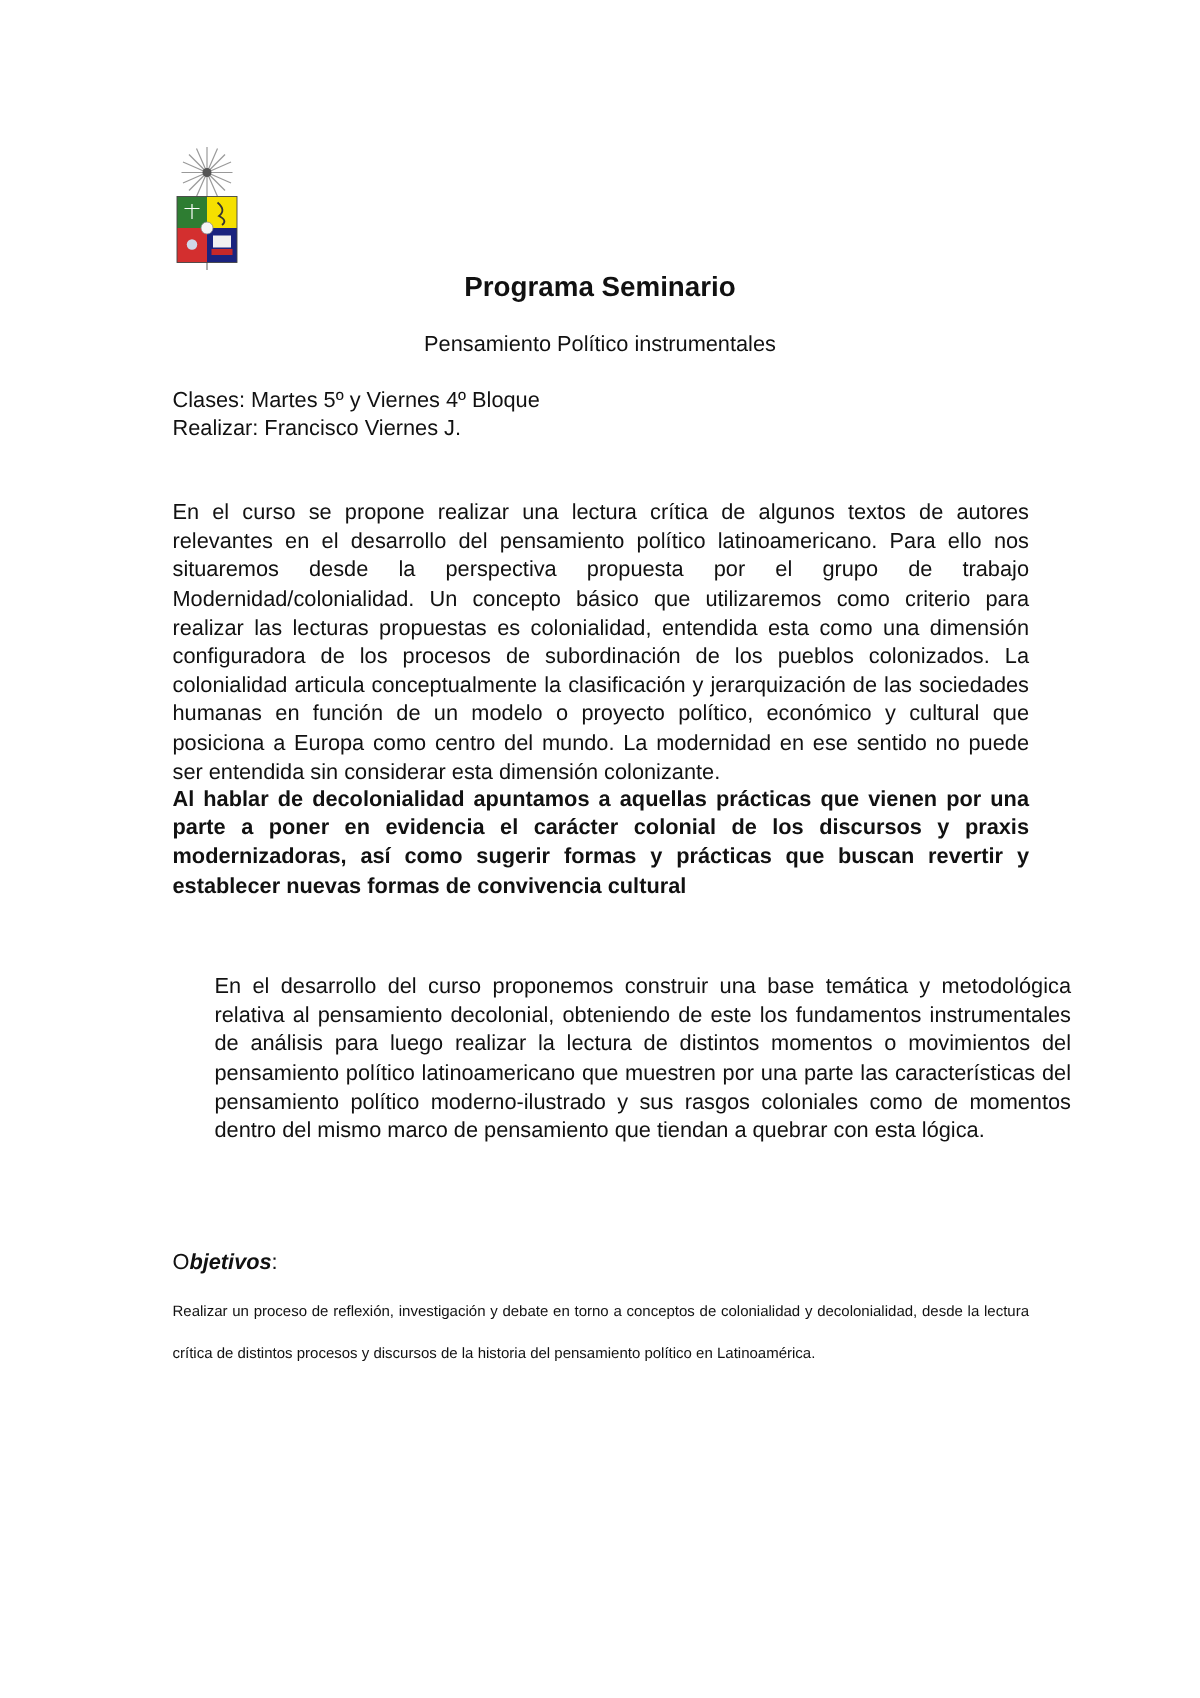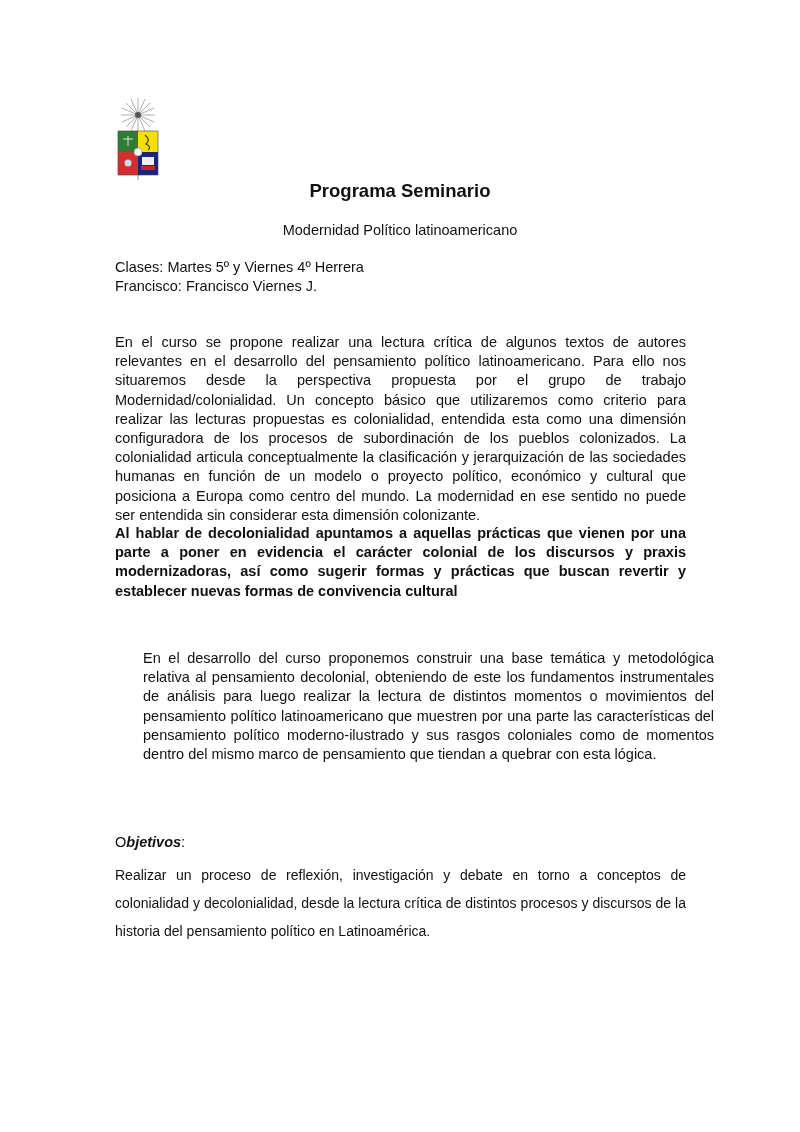--- a/index.html
+++ b/index.html
@@ -13,21 +13,21 @@
               font-size: 14.5px; }
   .meta { position: absolute; left: 115px; top: 258px; font-size: 14.5px; line-height: 19px; }
   .meta b { font-weight: normal; }
   .para { position: absolute; left: 115px; width: 571px; font-size: 14.5px; line-height: 19.2px;
           text-align: justify; margin: 0; }
   .p1 { top: 333px; }
   .p2 { top: 524px; font-weight: bold; }
   .p3 { top: 649px; margin-left: 28px; }
   .obj-heading { position: absolute; left: 115px; top: 834px; font-size: 14.5px; }
   .obj-heading b { font-weight: bold; font-style: italic; }
-  .obj-text { position: absolute; left: 115px; top: 861px; width: 571px; font-size: 14px;
+  .obj-text { position: absolute; left: 115px; top: 861px; width: 571px; font-size: 10px;
               line-height: 28px; text-align: justify; margin: 0; }
 </style>
 </head>
 <body>
 
 <div class="page">
 
   <div class="logo">
     <svg width="46" height="84" viewBox="0 0 46 84">
 
@@ -56,28 +56,28 @@
       </g>
       <path d="M30 39 Q36 44 31 48 Q37 51 33 54" stroke="#333" stroke-width="1.2" fill="none"></path>
       <circle cx="13" cy="67" r="3.5" fill="#cfd8e8"></circle>
       <rect x="27" y="61" width="12" height="8" fill="#f0f0f0"></rect>
       <rect x="26" y="70" width="14" height="4" fill="#c62828"></rect>
       <circle cx="23" cy="56" r="4" fill="#f5f5f5" stroke="#888" stroke-width="0.5"></circle>
     </svg>
   </div>
 
   <div class="title">Programa Seminario</div>
-  <div class="subtitle">Modernidad Político latinoamericano</div>
+  <div class="subtitle">Pensamiento Político instrumentales</div>
 
   <div class="meta">
     <div>
-      <b>Clases</b><span>: Martes 5º y Viernes 4º Herrera</span>
+      <b>Clases</b><span>: Martes 5º y Viernes 4º Bloque</span>
     </div>
     <div>
-      <b>Francisco</b><span>: Francisco Viernes J.</span>
+      <b>Realizar</b><span>: Francisco Viernes J.</span>
     </div>
   </div>
 
   <p class="para p1">En el curso se propone realizar una lectura crítica de algunos textos de autores relevantes en el desarrollo del pensamiento político latinoamericano. Para ello nos situaremos desde la perspectiva propuesta por el grupo de trabajo Modernidad/colonialidad. Un concepto básico que utilizaremos como criterio para realizar las lecturas propuestas es colonialidad, entendida esta como una dimensión configuradora de los procesos de subordinación de los pueblos colonizados. La colonialidad  articula conceptualmente la clasificación y jerarquización de las sociedades humanas en función de un modelo o proyecto político, económico y cultural que posiciona a Europa como centro del mundo. La modernidad en ese sentido no puede ser entendida sin considerar esta dimensión colonizante.</p>
   <p class="para p2">Al hablar de decolonialidad apuntamos a aquellas prácticas que vienen por una parte a poner en evidencia el carácter colonial de los discursos y praxis modernizadoras, así como sugerir formas y prácticas que buscan revertir y establecer nuevas formas de convivencia cultural</p>
   <p class="para p3">En el desarrollo del curso proponemos construir una base temática y metodológica relativa al pensamiento decolonial, obteniendo de este los fundamentos instrumentales de análisis para luego realizar la lectura de distintos momentos o movimientos del pensamiento político latinoamericano que muestren por una parte las características del pensamiento político moderno-ilustrado y sus rasgos coloniales como de momentos dentro del mismo marco de pensamiento que tiendan a quebrar con esta lógica.</p>
 
   <div class="obj-heading">
     <span>O</span><b>bjetivos</b><span>:</span>
   </div>

